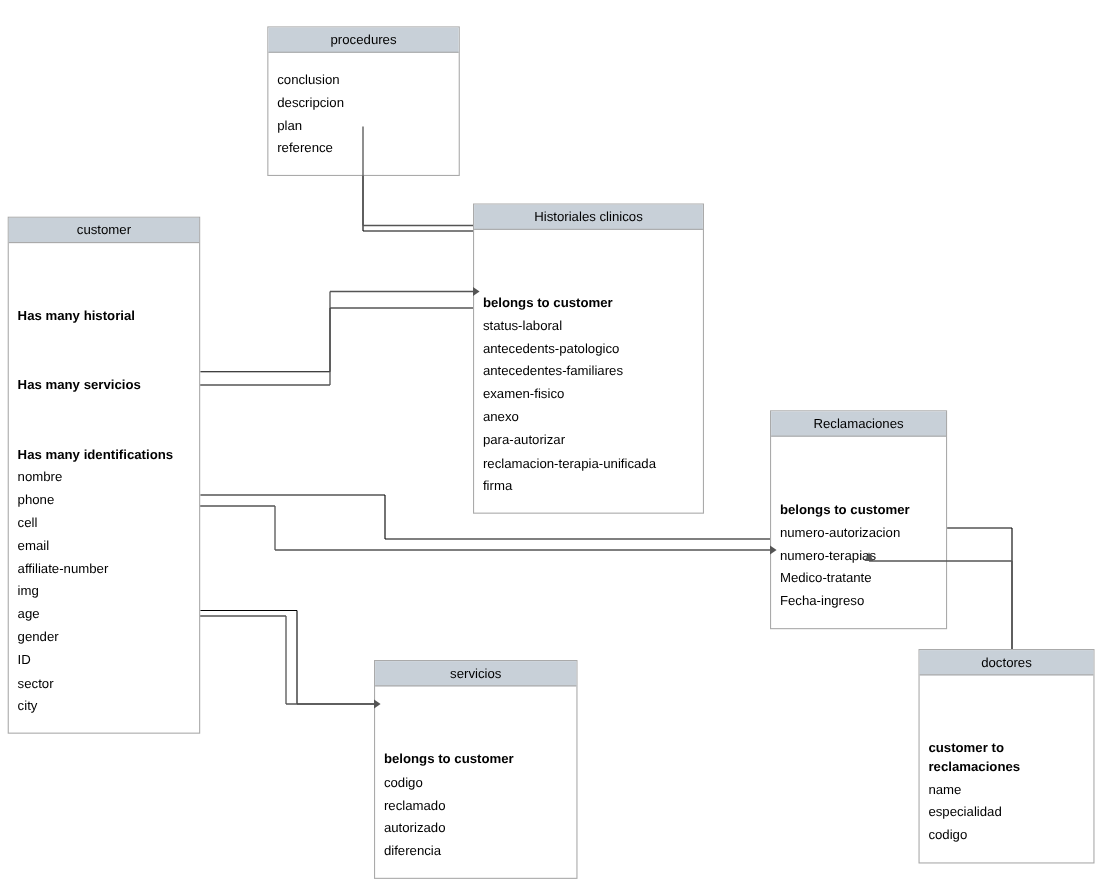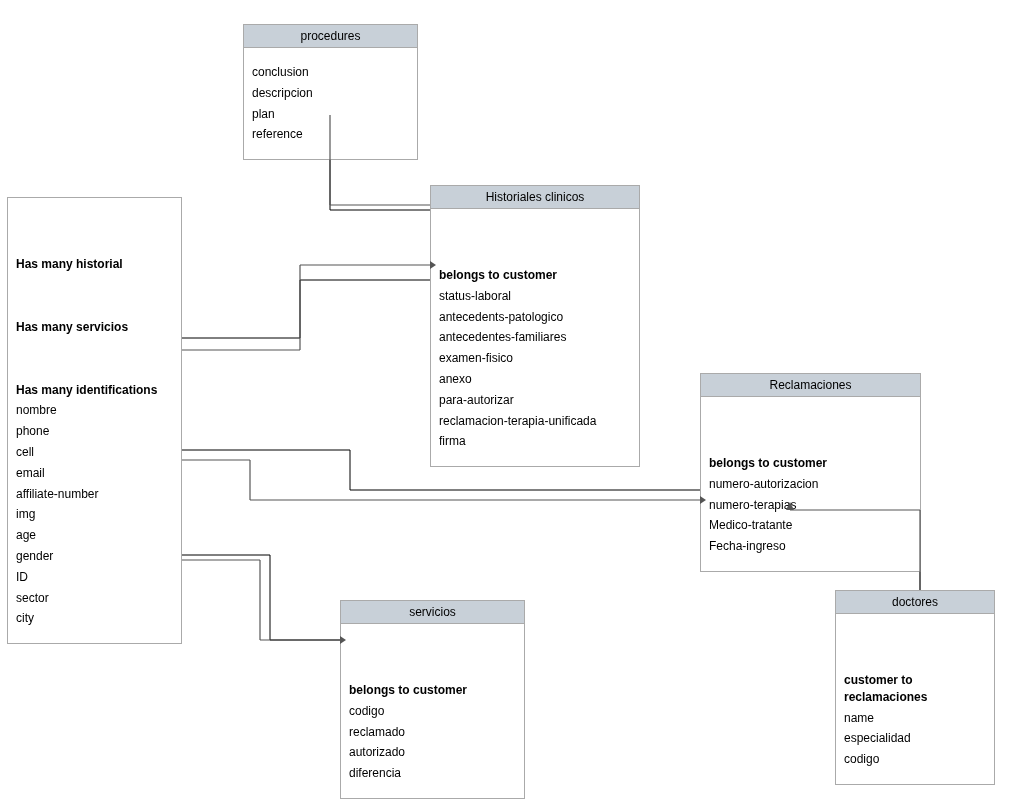--- a/index.html
+++ b/index.html
@@ -92,20 +92,21 @@
     <div class="entity-header">procedures</div>
     <div class="entity-body">
       <div class="field">conclusion</div>
       <div class="field">descripcion</div>
       <div class="field">plan</div>
       <div class="field">reference</div>
     </div>
   </div>
 
   <div class="entity-box" style="left:7px; top:197px; width:175px;">
+    <div class="entity-header">customer</div>
     <div class="entity-body">
       <div class="field bold">Has many historial</div>
       <div class="field bold">Has many servicios</div>
       <div class="field bold">Has many identifications</div>
       <div class="field">nombre</div>
       <div class="field">phone</div>
       <div class="field">cell</div>
       <div class="field">email</div>
       <div class="field">affiliate-number</div>
       <div class="field">img</div>
@@ -125,21 +126,21 @@
       <div class="field">antecedents-patologico</div>
       <div class="field">antecedentes-familiares</div>
       <div class="field">examen-fisico</div>
       <div class="field">anexo</div>
       <div class="field">para-autorizar</div>
       <div class="field">reclamacion-terapia-unificada</div>
       <div class="field">firma</div>
     </div>
   </div>
 
-  <div class="entity-box" style="left:700px; top:373px; width:221px;">
+  <div class="entity-box" style="left:700px; top:373px; width:161px;">
     <div class="entity-header">Reclamaciones</div>
     <div class="entity-body">
       <div class="field bold">belongs to customer</div>
       <div class="field">numero-autorizacion</div>
       <div class="field">numero-terapias</div>
       <div class="field">Medico-tratante</div>
       <div class="field">Fecha-ingreso</div>
     </div>
   </div>
 

